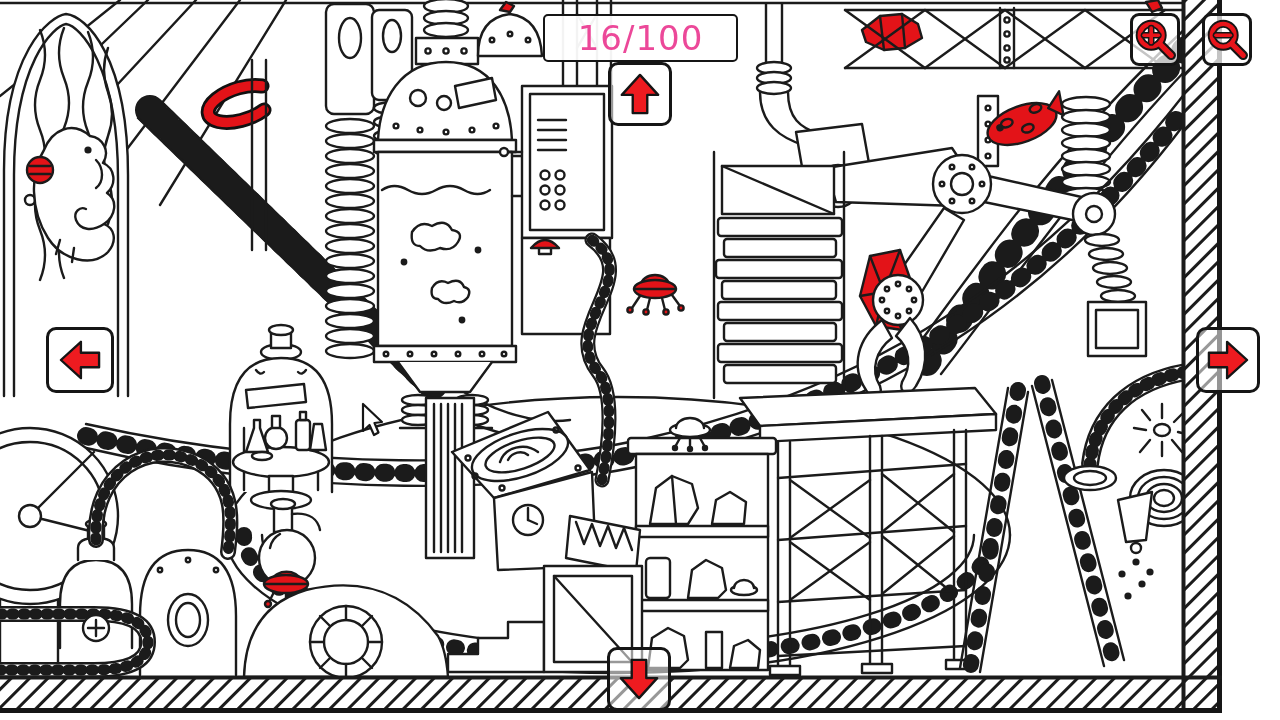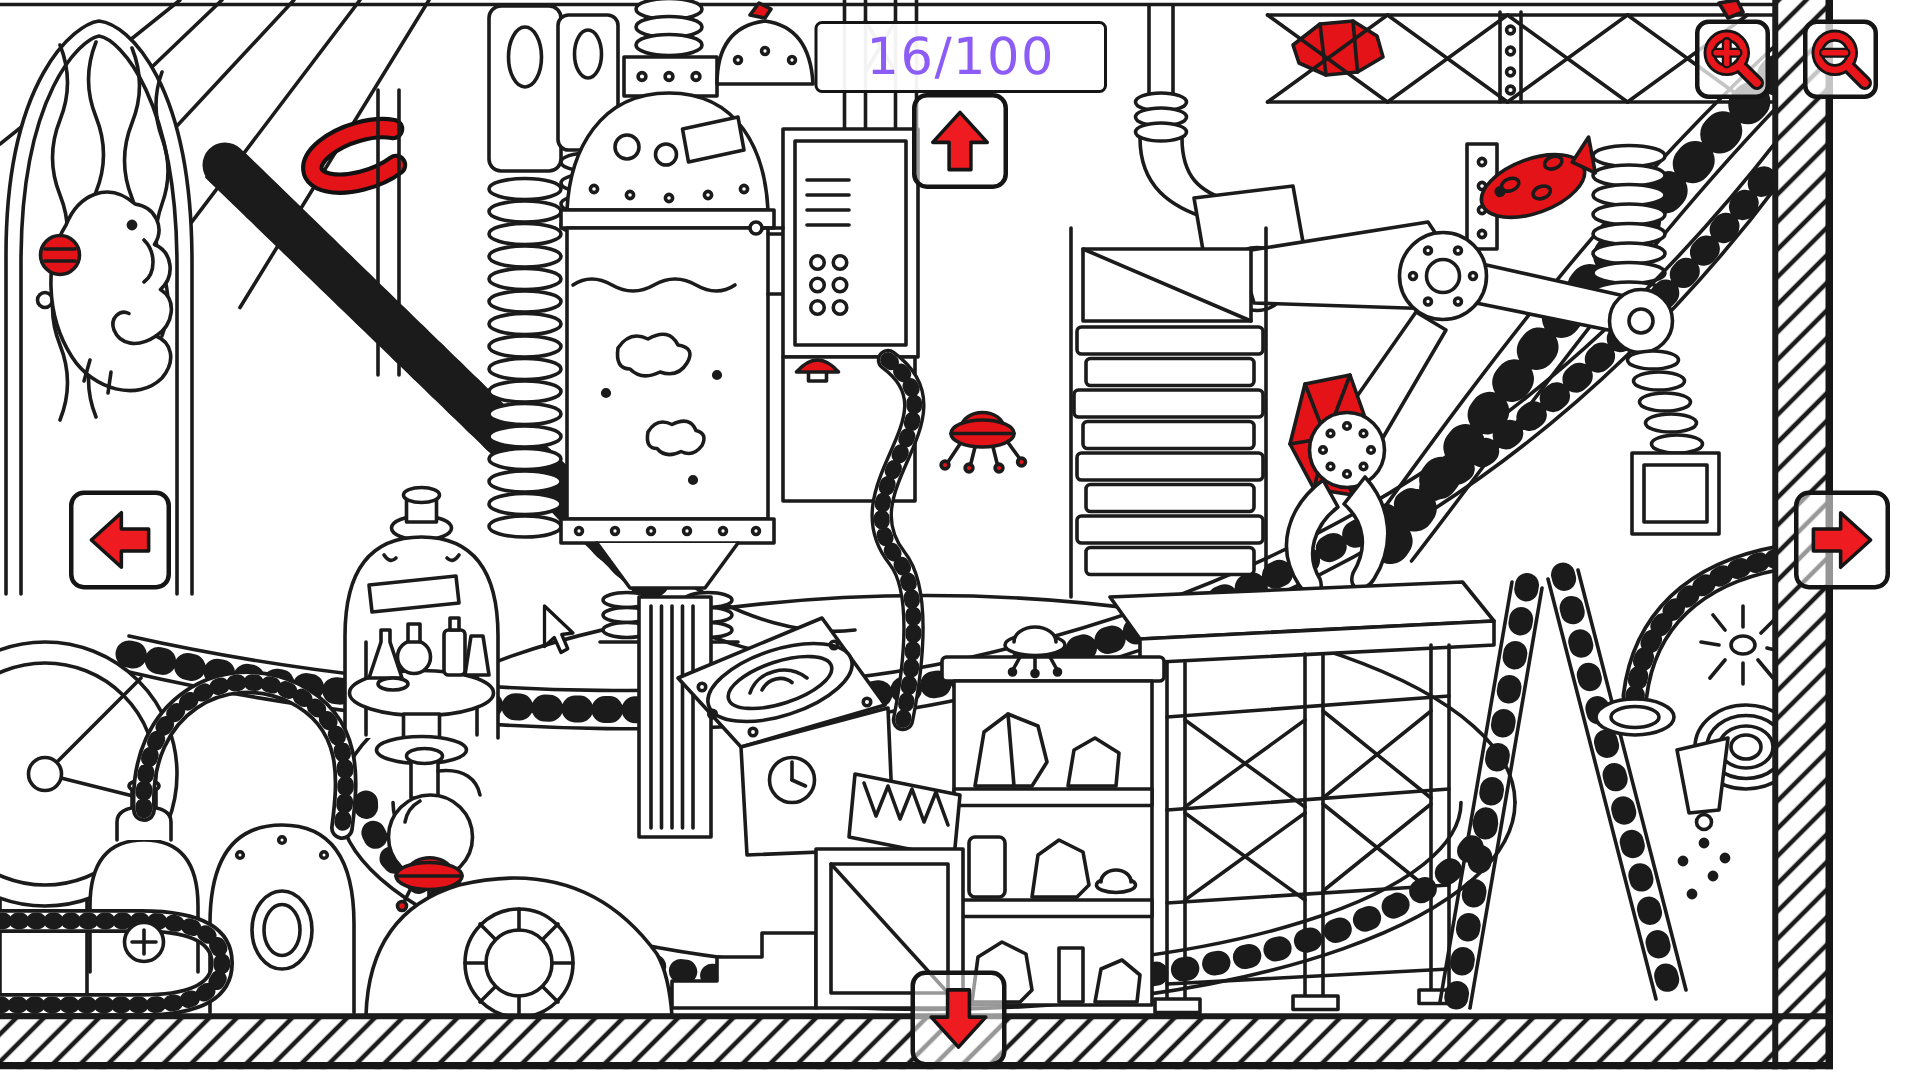--- a/index.html
+++ b/index.html
@@ -7,21 +7,21 @@
          font-family:"DejaVu Sans","Liberation Sans",sans-serif;}
   #scene{position:absolute;left:0;top:0;}
   .btn{position:absolute;box-sizing:border-box;border:3px solid #151515;border-radius:10px;
        background:rgba(255,255,255,.55);display:flex;align-items:center;justify-content:center;
        padding:0;cursor:pointer;}
   .btn svg{display:block;}
   .zoombtn{border-radius:9px;background:rgba(255,255,255,.75);}
   #counter{position:absolute;left:543px;top:14px;width:195px;height:48px;box-sizing:border-box;
            background:rgba(255,255,255,.95);border:2.5px solid #151515;border-radius:5px;
            display:flex;align-items:center;justify-content:center;
-           font-size:34px;color:#8b5cf6;letter-spacing:1px;}
+           font-size:34px;color:#ec4899;letter-spacing:1px;}
   .up{left:608px;top:62px;width:64px;height:64px;}
   .down{left:607px;top:647px;width:64px;height:64px;}
   .leftb{left:46px;top:327px;width:68px;height:66px;}
   .rightb{left:1196px;top:327px;width:64px;height:66px;}
   .zin{left:1130px;top:13px;width:50px;height:53px;}
   .zout{left:1202px;top:13px;width:50px;height:53px;}
   .r90{transform:rotate(90deg);} .r180{transform:rotate(180deg);} .r270{transform:rotate(-90deg);}
 </style>
 </head>
 <body>

